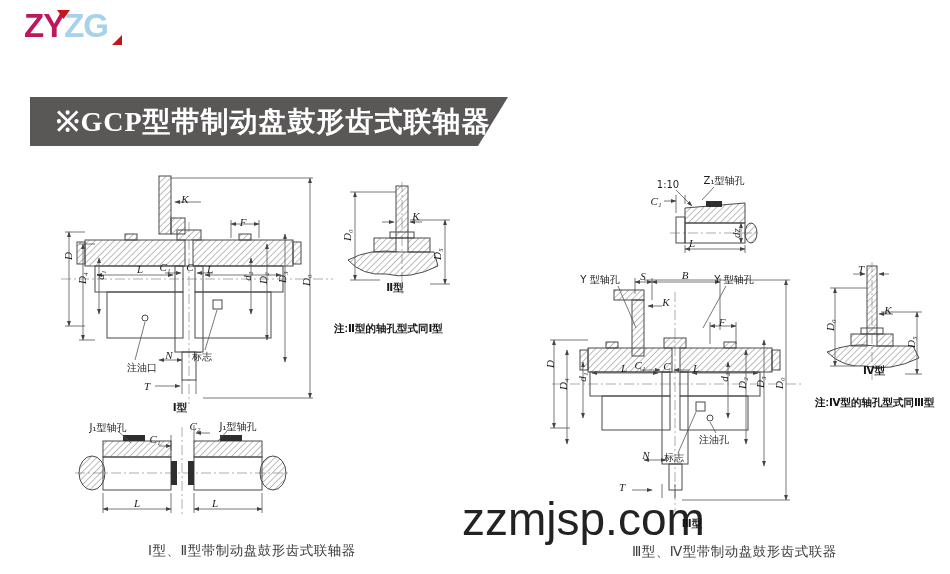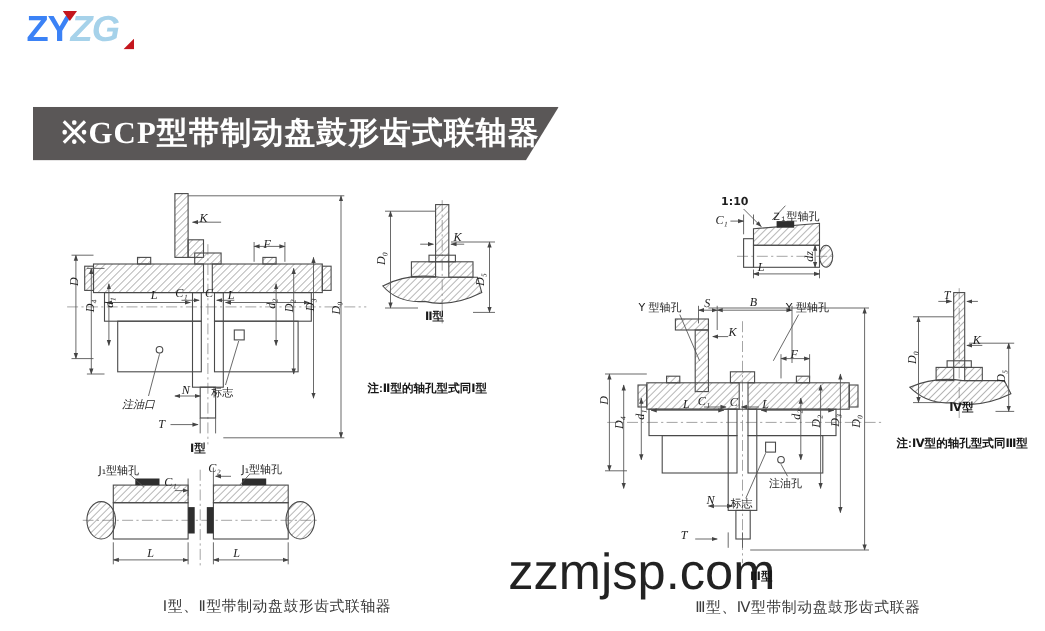--- a/index.html
+++ b/index.html
@@ -1,21 +1,21 @@
 <!DOCTYPE html>
 <html><head>
 <meta charset="utf-8">
 <style>
   html,body{margin:0;padding:0;width:950px;height:574px;background:#ffffff;overflow:hidden;
     font-family:"Liberation Sans","DejaVu Sans",sans-serif;position:relative;}
   .abs{position:absolute;}
   
   #logo{left:24px;top:9px;font-size:33px;font-weight:800;letter-spacing:-1px;line-height:34px;}
-  #logo .zy{color:#3b82f6;}
-  #logo .zg{color:#a6d2ea;font-style:italic;}
+  #logo .zy{color:#be185d;}
+  #logo .zg{color:#a6d2ea;}
   #logo .caret{position:absolute;left:33px;top:1px;width:13px;height:9px;background:#c4161d;
     clip-path:polygon(0 0,100% 0,50% 100%);}
   #logo .gdot{position:absolute;left:88px;top:26px;width:10px;height:10px;background:#c4161d;
     clip-path:polygon(100% 0,0 100%,100% 100%);}
   
   #banner{left:30px;top:97px;width:478px;height:49px;background:#5a5757;color:#ffffff;
     clip-path:polygon(0 0,100% 0,calc(100% - 30px) 100%,0 100%);
     font-family:"Liberation Serif","DejaVu Serif",serif;font-weight:700;font-size:28px;
     line-height:49px;padding-left:26px;box-sizing:border-box;letter-spacing:1px;}
   
@@ -121,21 +121,21 @@
     <span class="dlabel rot" style="left: 27px; top: 106px;">D₄</span>
     <span class="dlabel rot" style="left: 45px; top: 103px;">d₁</span>
     <span class="dlabel" style="left: 85px; top: 97px;">L</span>
     <span class="dlabel" style="left: 110px; top: 95px;">C₁</span>
     <span class="dlabel" style="left: 135px; top: 95px;">C</span>
     <span class="dlabel" style="left: 155px; top: 97px;">L</span>
     <span class="dlabel rot" style="left: 192px; top: 104px;">d₂</span>
     <span class="dlabel rot" style="left: 208px; top: 106px;">D₂</span>
     <span class="dlabel rot" style="left: 227px; top: 105px;">D₃</span>
     <span class="dlabel rot" style="left: 251px; top: 108px;">D₀</span>
-    <span class="dlabel cn" style="left: 71px; top: 196px; font-style: italic;">注油口</span>
+    <span class="dlabel cn" style="left: 87px; top: 196px;">注油口</span>
     <span class="dlabel" style="left: 114px; top: 183px;">N</span>
     <span class="dlabel cn" style="left: 147px; top: 185px;">标志</span>
     <span class="dlabel" style="left: 92px; top: 214px;">T</span>
   </div>
 
 <div class="draw" style="left:330px;top:180px;width:160px;height:175px">
   <svg width="160" height="175" viewBox="0 0 160 175">
     <line class="cl" x1="72" y1="2" x2="72" y2="114"></line>
     <rect class="hz" x="66" y="6" width="12" height="52"></rect>
     <line class="dl" x1="52" y1="42" x2="64" y2="42" marker-end="url(#arr)"></line>
@@ -145,21 +145,21 @@
     <rect class="ol" x="60" y="52" width="24" height="6"></rect>
     <path class="hz" d="M18,80 Q40,68 70,72 L104,72 L108,86 Q80,100 56,94 Q32,96 18,80 z"></path>
     <line class="dl" x1="25" y1="12" x2="25" y2="100" marker-start="url(#arr)" marker-end="url(#arr)"></line>
     <line class="dl" x1="20" y1="12" x2="66" y2="12"></line>
     <line class="dl" x1="20" y1="100" x2="50" y2="100"></line>
     <line class="dl" x1="115" y1="40" x2="115" y2="104" marker-start="url(#arr)" marker-end="url(#arr)"></line>
     <line class="dl" x1="80" y1="40" x2="120" y2="40"></line>
     <line class="dl" x1="100" y1="104" x2="120" y2="104"></line>
   </svg>
   <span class="fig-caption" style="left:65px;top:108px">Ⅱ型</span>
-  <span class="fig-note" style="left:4px;top:166px">注:Ⅱ型的轴孔型式同Ⅰ型</span>
+  <span class="fig-note" style="left:4px;top:142px">注:Ⅱ型的轴孔型式同Ⅰ型</span>
 <span class="dlabel rot" style="left: 17px; top: 55px;">D₀</span>
     <span class="dlabel" style="left: 86px; top: 36px;">K</span>
     <span class="dlabel rot" style="left: 107px; top: 74px;">D₅</span>
   </div>
 
 <div class="draw" style="left:75px;top:415px;width:215px;height:115px">
   <svg width="215" height="115" viewBox="0 0 215 115">
     <line class="cl" x1="0" y1="58" x2="215" y2="58"></line>
     <line class="cl" x1="107" y1="12" x2="107" y2="102"></line>
     <ellipse class="hz" cx="17" cy="58" rx="13" ry="17"></ellipse>
@@ -204,22 +204,22 @@
     <line class="dl" x1="36" y1="15" x2="52" y2="31" marker-end="url(#arr)"></line>
     <line class="dl" x1="74" y1="12" x2="62" y2="25"></line>
     <line class="dl" x1="36" y1="20" x2="36" y2="38"></line>
     <line class="dl" x1="45" y1="20" x2="45" y2="29"></line>
     <line class="dl" x1="24" y1="26" x2="36" y2="26" marker-end="url(#arr)"></line>
     <line class="dl" x1="45" y1="70" x2="45" y2="78"></line>
     <line class="dl" x1="105" y1="70" x2="105" y2="78"></line>
     <line class="dl" x1="45" y1="74" x2="105" y2="74" marker-start="url(#arr)" marker-end="url(#arr)"></line>
     <line class="dl" x1="101" y1="48" x2="101" y2="68" marker-start="url(#arr)" marker-end="url(#arr)"></line>
   </svg>
-<span class="dlabel cn" style="left: 28px; top: 9px; font-weight: bold;">1:10</span>
-    <span class="dlabel cn" style="left: 84px; top: 22px; font-family: Liberation Mono, monospace;">Z₁型轴孔</span>
+<span class="dlabel cn" style="left: 28px; top: 9px;">1:10</span>
+    <span class="dlabel cn" style="left: 84px; top: 6px;">Z₁型轴孔</span>
     <span class="dlabel" style="left: 16px; top: 26px;">C₁</span>
     <span class="dlabel" style="left: 52px; top: 68px;">L</span>
     <span class="dlabel rot" style="left: 96px; top: 58px;">dz</span>
   </div>
 
 <div class="draw" style="left:540px;top:270px;width:270px;height:250px">
   <svg width="270" height="250" viewBox="0 0 270 250">
     <line class="cl" x1="12" y1="114" x2="264" y2="114"></line>
     <line class="cl" x1="135" y1="22" x2="135" y2="242"></line>
     <line class="dl" x1="95" y1="12" x2="112" y2="12" marker-start="url(#arr)" marker-end="url(#arr)"></line>

